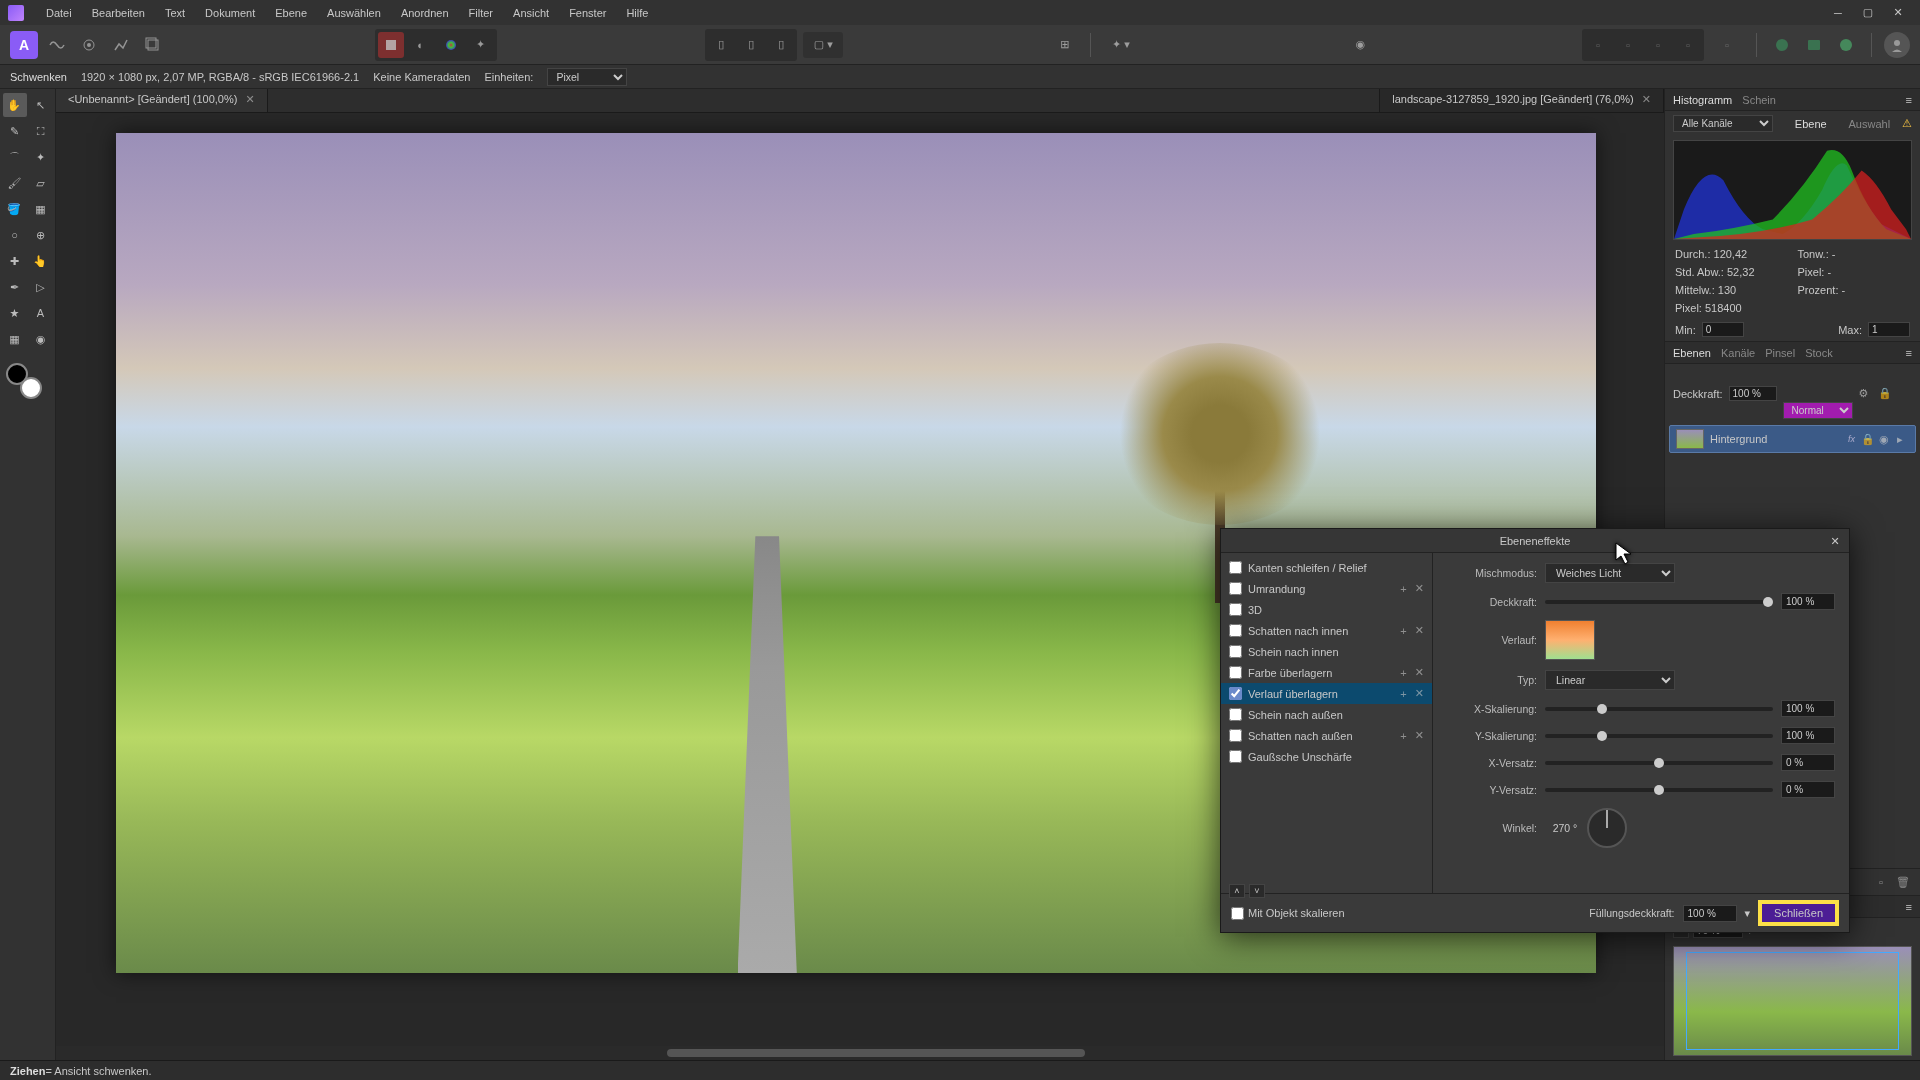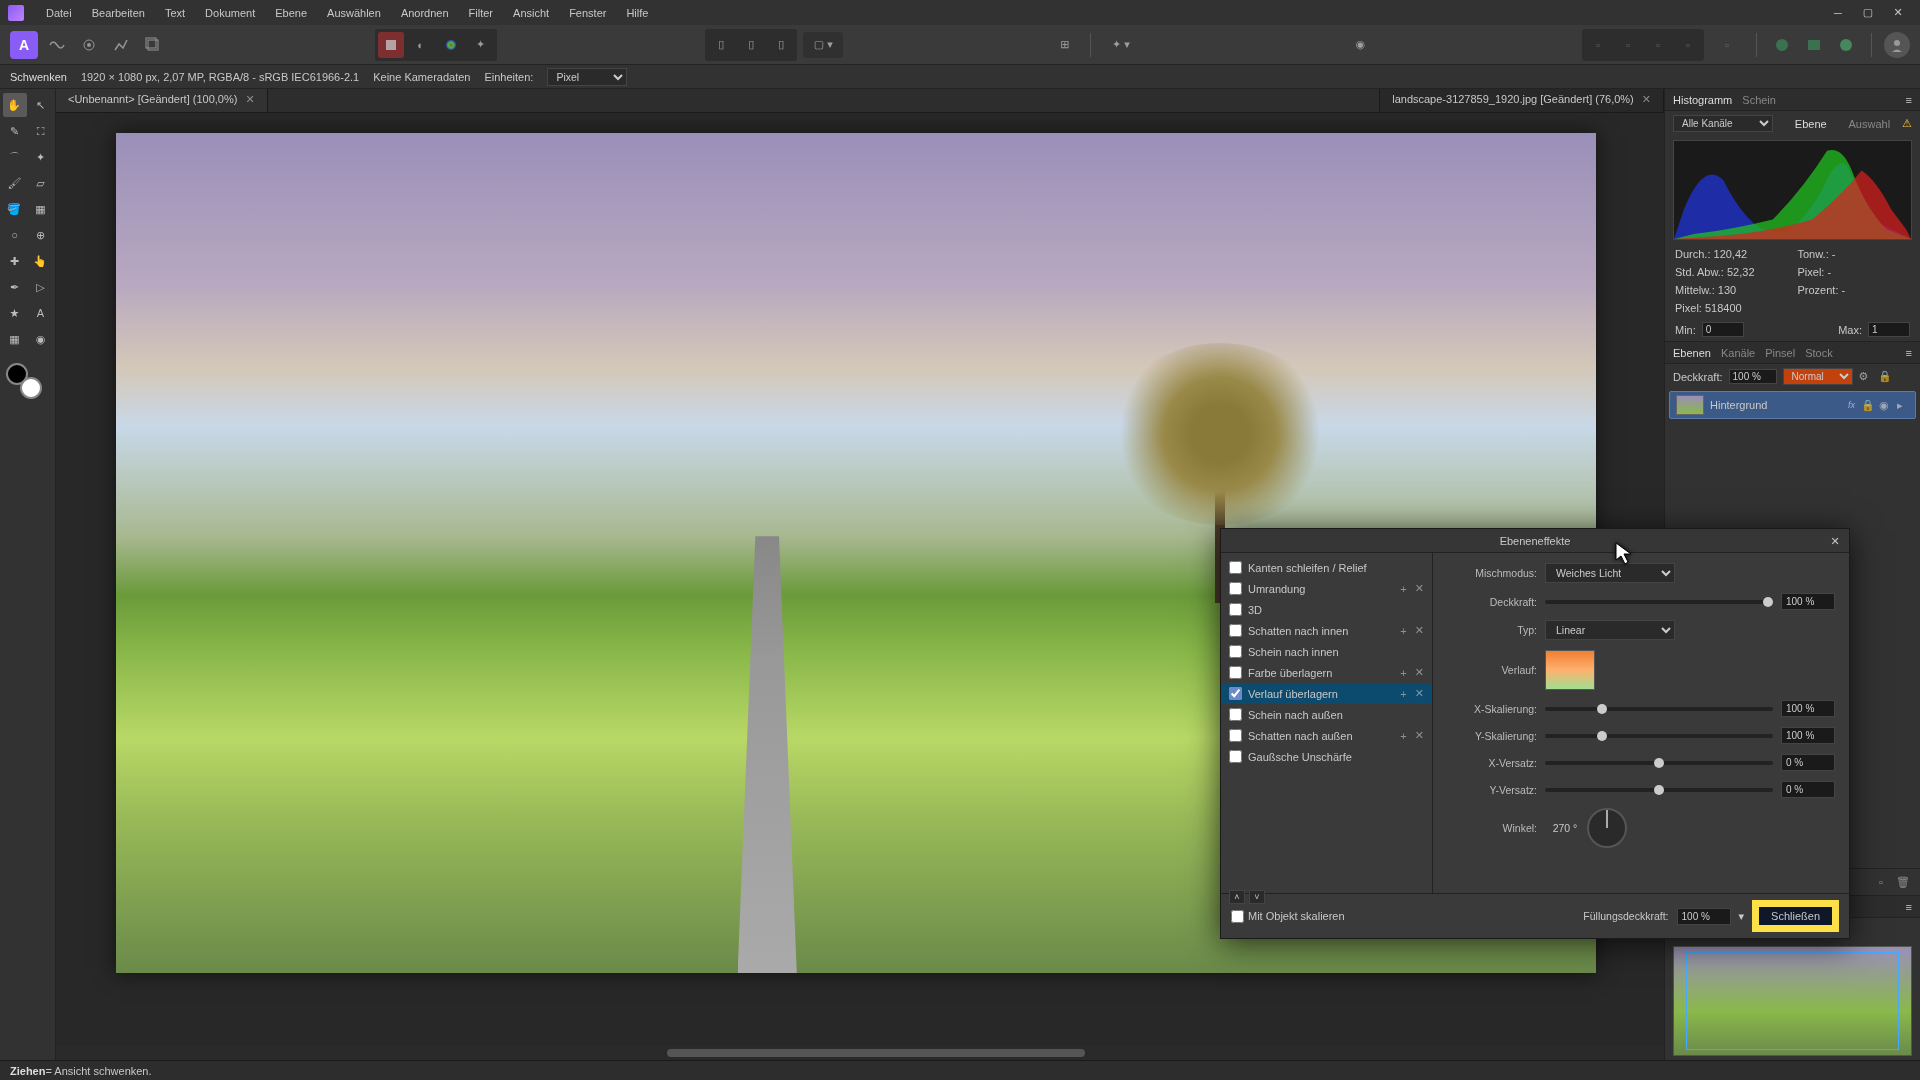--- a/index.html
+++ b/index.html
@@ -69,21 +69,21 @@
 
 .histogram { height: 100px; margin: 4px 8px; background: #1a1a1a; position: relative; border:1px solid #444; }
 .histogram svg { width:100%; height:100%; }
 .histinfo { padding: 4px 10px; font-size: 10px; color:#999; display:grid; grid-template-columns:1fr 1fr; gap:6px 10px; }
 .histrange { display:flex; align-items:center; padding: 4px 10px; gap:6px; font-size:10px; }
 .histrange input { width:42px; background:#1a1a1a; border:1px solid #444; color:#ccc; font-size:10px; padding:1px 3px; }
 
 .layers { flex:1; display:flex; flex-direction:column; border-top:1px solid #222; }
 .layerctrl { display:flex; align-items:center; padding:4px 8px; gap:6px; font-size:10px; }
 .layerctrl input { width:48px; background:#1a1a1a; border:1px solid #444; color:#ccc; font-size:10px; padding:1px 3px; }
-.layerctrl select { background:#c2410c; border:1px solid #444; color:#ccc; font-size:10px; padding:1px 4px; width:70px; }
+.layerctrl select { background:#a21caf; border:1px solid #444; color:#ccc; font-size:10px; padding:1px 4px; width:70px;margin-top:34px; }
 .layerctrl .ico { width:14px; height:14px; cursor:pointer; opacity:.7; }
 .layerlist { flex:1; overflow:auto; }
 .layer { display:flex; align-items:center; padding:3px 6px; gap:6px; background:#3b5a87; border:1px solid #5a7aa7; margin:2px 4px; border-radius:2px; }
 .layer .thumb { width:28px; height:20px; background: linear-gradient(to bottom,#9a8fb8,#8ab84a); border:1px solid #666; }
 .layer .fx { font-size:9px; font-style:italic; color:#aac; margin-left:auto; }
 .layer .ico { width:12px;height:12px;opacity:.7; }
 .layerbottom { display:flex; gap:4px; padding:4px 8px; border-top:1px solid #222; }
 .layerbottom .lbtn { width:18px;height:18px;opacity:.6;cursor:pointer;display:flex;align-items:center;justify-content:center; }
 
 .navpanel { border-top:1px solid #222; }
@@ -113,21 +113,21 @@
 .fxrow .val { width:54px; background:#1a1a1a; border:1px solid #444; color:#ccc; font-size:10px; padding:2px 4px; text-align:left; }
 .fxrow .gradswatch { width:50px; height:40px; background: linear-gradient(to bottom, #f08030, #ffb070, #a0e090); border:1px solid #555; }
 .fxrow .angledial { width:40px;height:40px;border:2px solid #555;border-radius:50%;position:relative;background:#2a2a2a; }
 .fxrow .angledial::after { content:''; position:absolute; left:50%; top:50%; width:2px; height:18px; background:#aaa; transform-origin: top center; transform: translateX(-50%) rotate(180deg); }
 .fxrow .angleval { width:40px; text-align:center; font-size:10.5px; }
 .fxfooter { border-top:1px solid #222; padding:6px 10px; display:flex; align-items:center; gap:8px; }
 .fxfooter .chk { display:flex; align-items:center; gap:4px; }
 .fxfooter .spacer { flex:1; }
 .fxfooter .lbl2 { font-size:10.5px; }
 .fxfooter input.val { width:54px; background:#1a1a1a; border:1px solid #444; color:#ccc; font-size:10px; padding:2px 4px; }
-.fxfooter .closebtn { padding:3px 12px; background:#0f172a; border:7px solid #fde047; cursor:pointer; }
+.fxfooter .closebtn { padding:3px 12px; background:#4c1d95; border:4px solid #fde047; cursor:pointer; }
 .fxnav { position:absolute; bottom:34px; left:8px; display:flex; gap:4px; }
 .fxnav .nbtn { width:16px;height:14px;background:#2a2a2a;border:1px solid #444;cursor:pointer;display:flex;align-items:center;justify-content:center;font-size:9px; }
 
 
 .statusbar { height: 20px; background: #2d2d2d; border-top: 1px solid #1a1a1a; display:flex; align-items:center; padding:0 10px; font-size:10.5px; color:#aaa; }
 .statusbar b { color:#ddd; font-weight:600; }
 
 
 .cursor { position:absolute; left:1615px; top:542px; z-index:200; pointer-events:none; }
 .cursor svg { filter: drop-shadow(0 0 2px #000); }
@@ -487,26 +487,26 @@
         <select><option>Weiches Licht</option></select>
       </div>
       <div class="fxrow">
         <span class="lbl">Deckkraft:</span>
         <div class="slider">
             <div class="knob" style="left:98%"></div>
           </div>
         <input class="val" value="100 %" style="">
       </div>
       <div class="fxrow">
+        <span class="lbl">Verlauf:</span>
+        <div class="gradswatch"></div>
+      </div>
+      <div class="fxrow">
         <span class="lbl">Typ:</span>
         <select><option>Linear</option></select>
-      </div>
-      <div class="fxrow">
-        <span class="lbl">Verlauf:</span>
-        <div class="gradswatch"></div>
       </div>
       <div class="fxrow">
         <span class="lbl">X-Skalierung:</span>
         <div class="slider">
             <div class="knob" style="left:25%"></div>
           </div>
         <input class="val" value="100 %" style="">
       </div>
       <div class="fxrow">
         <span class="lbl">Y-Skalierung:</span>

